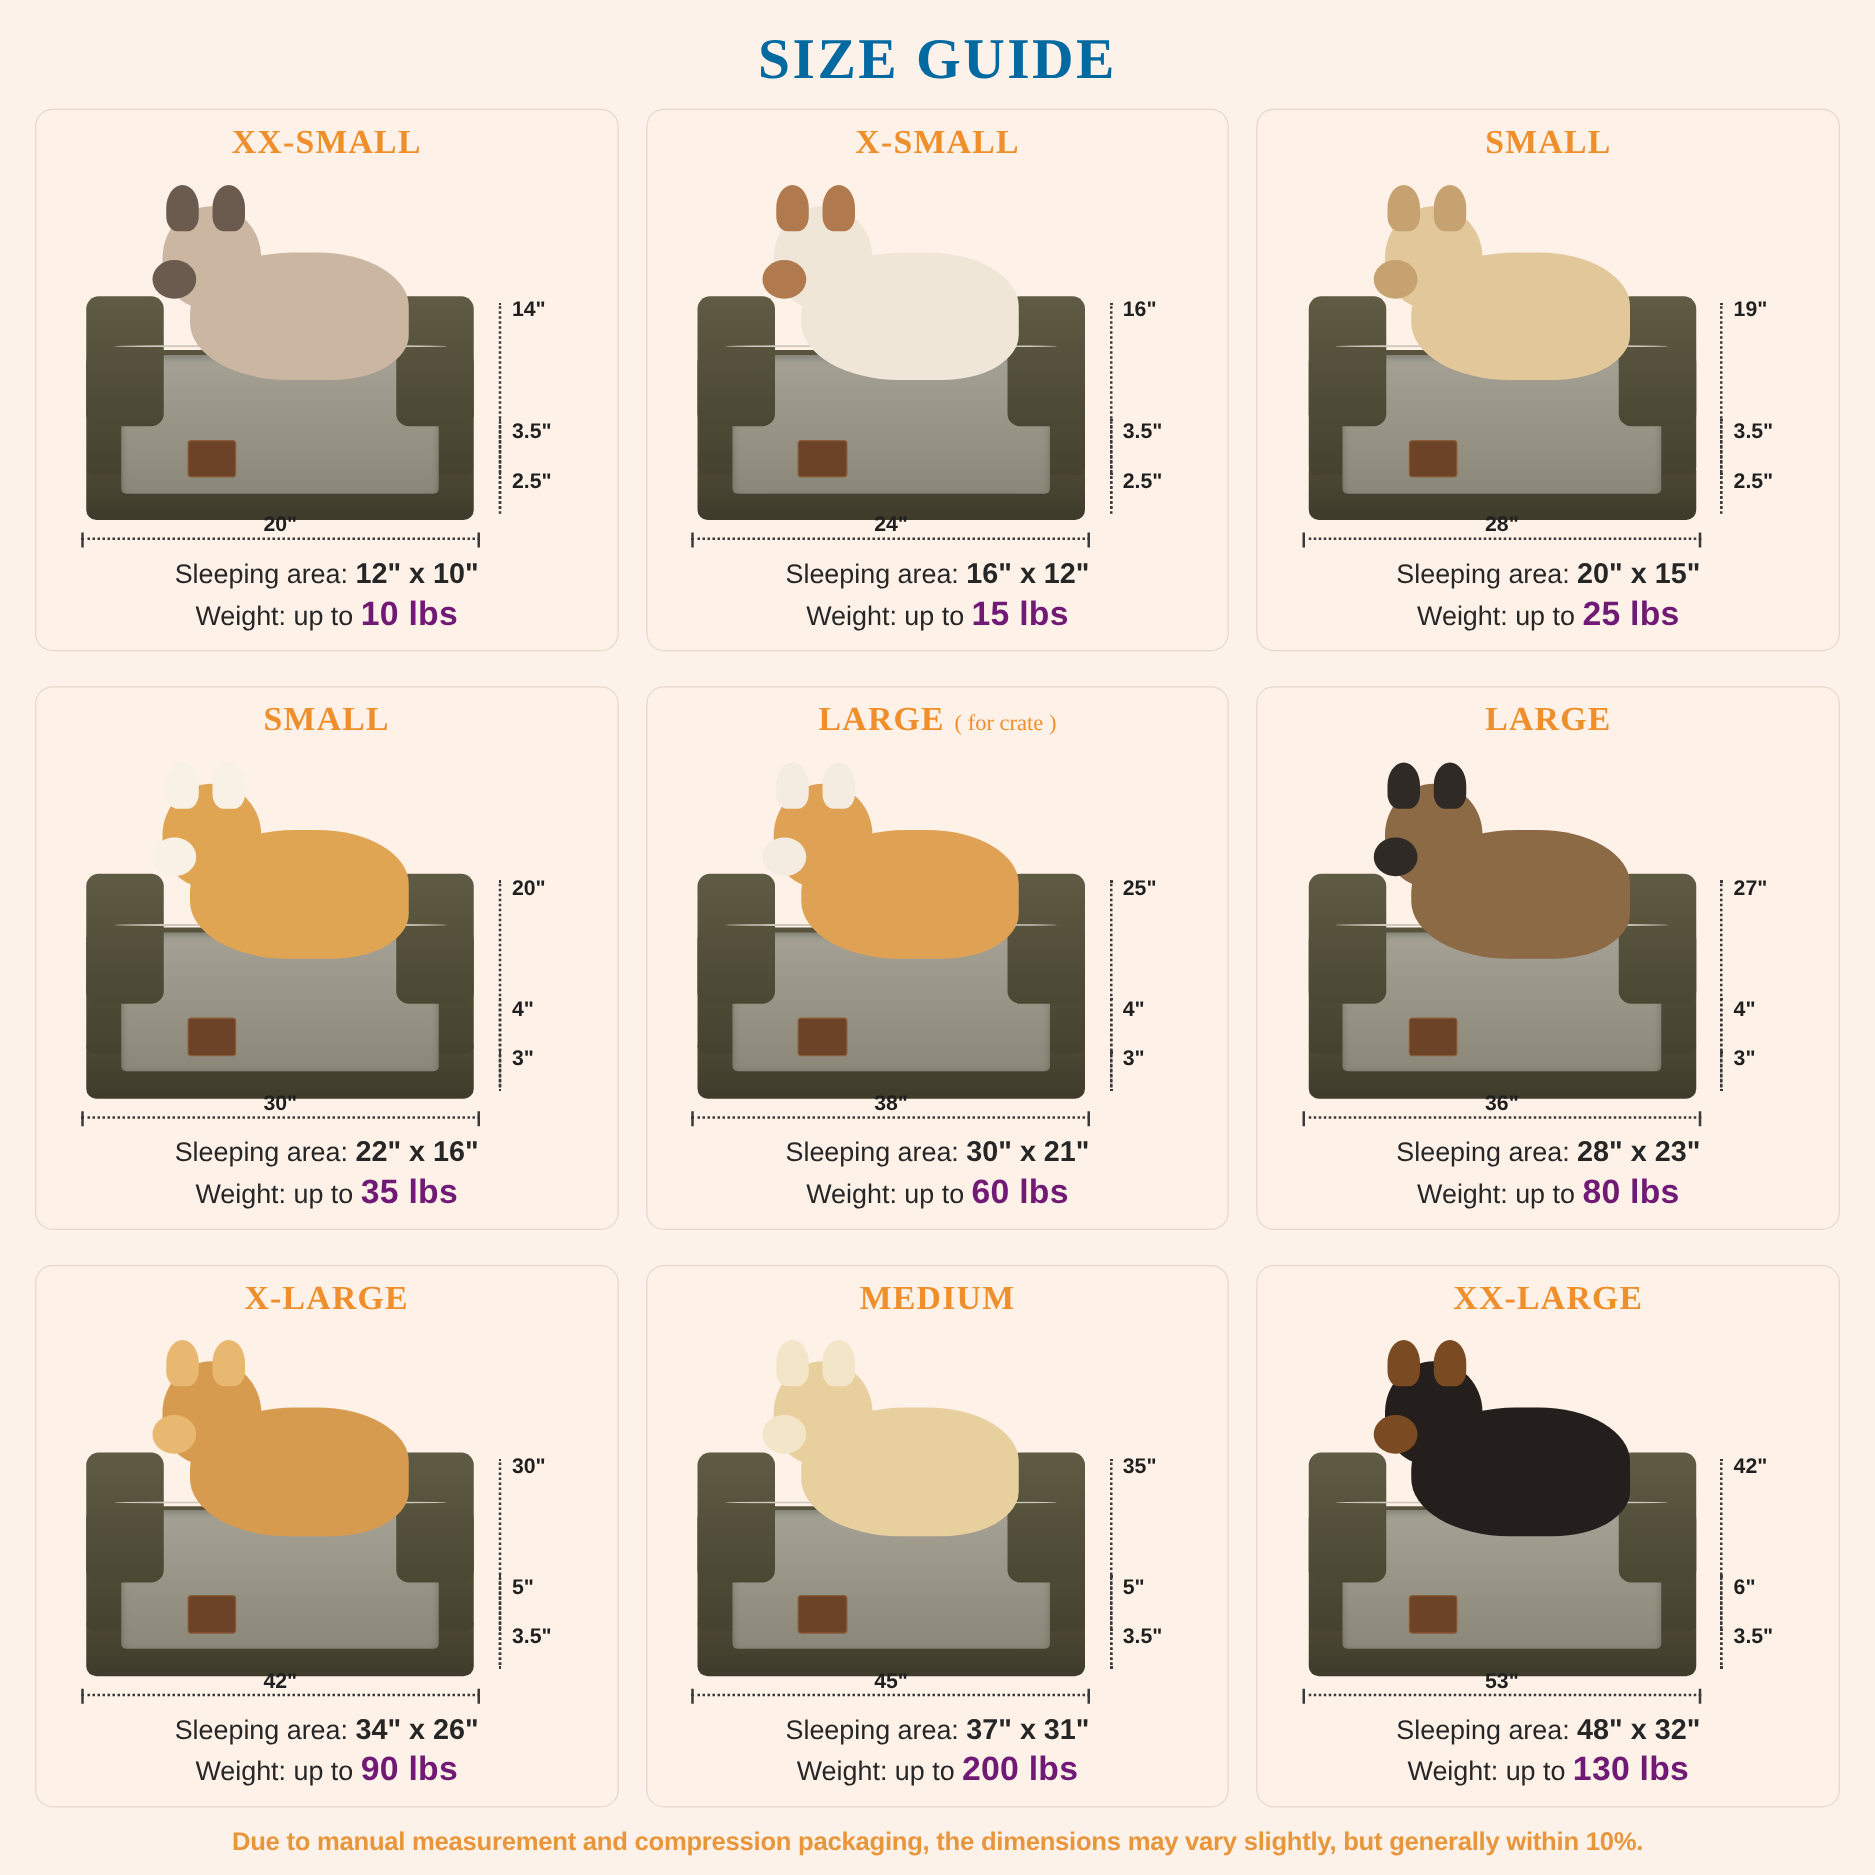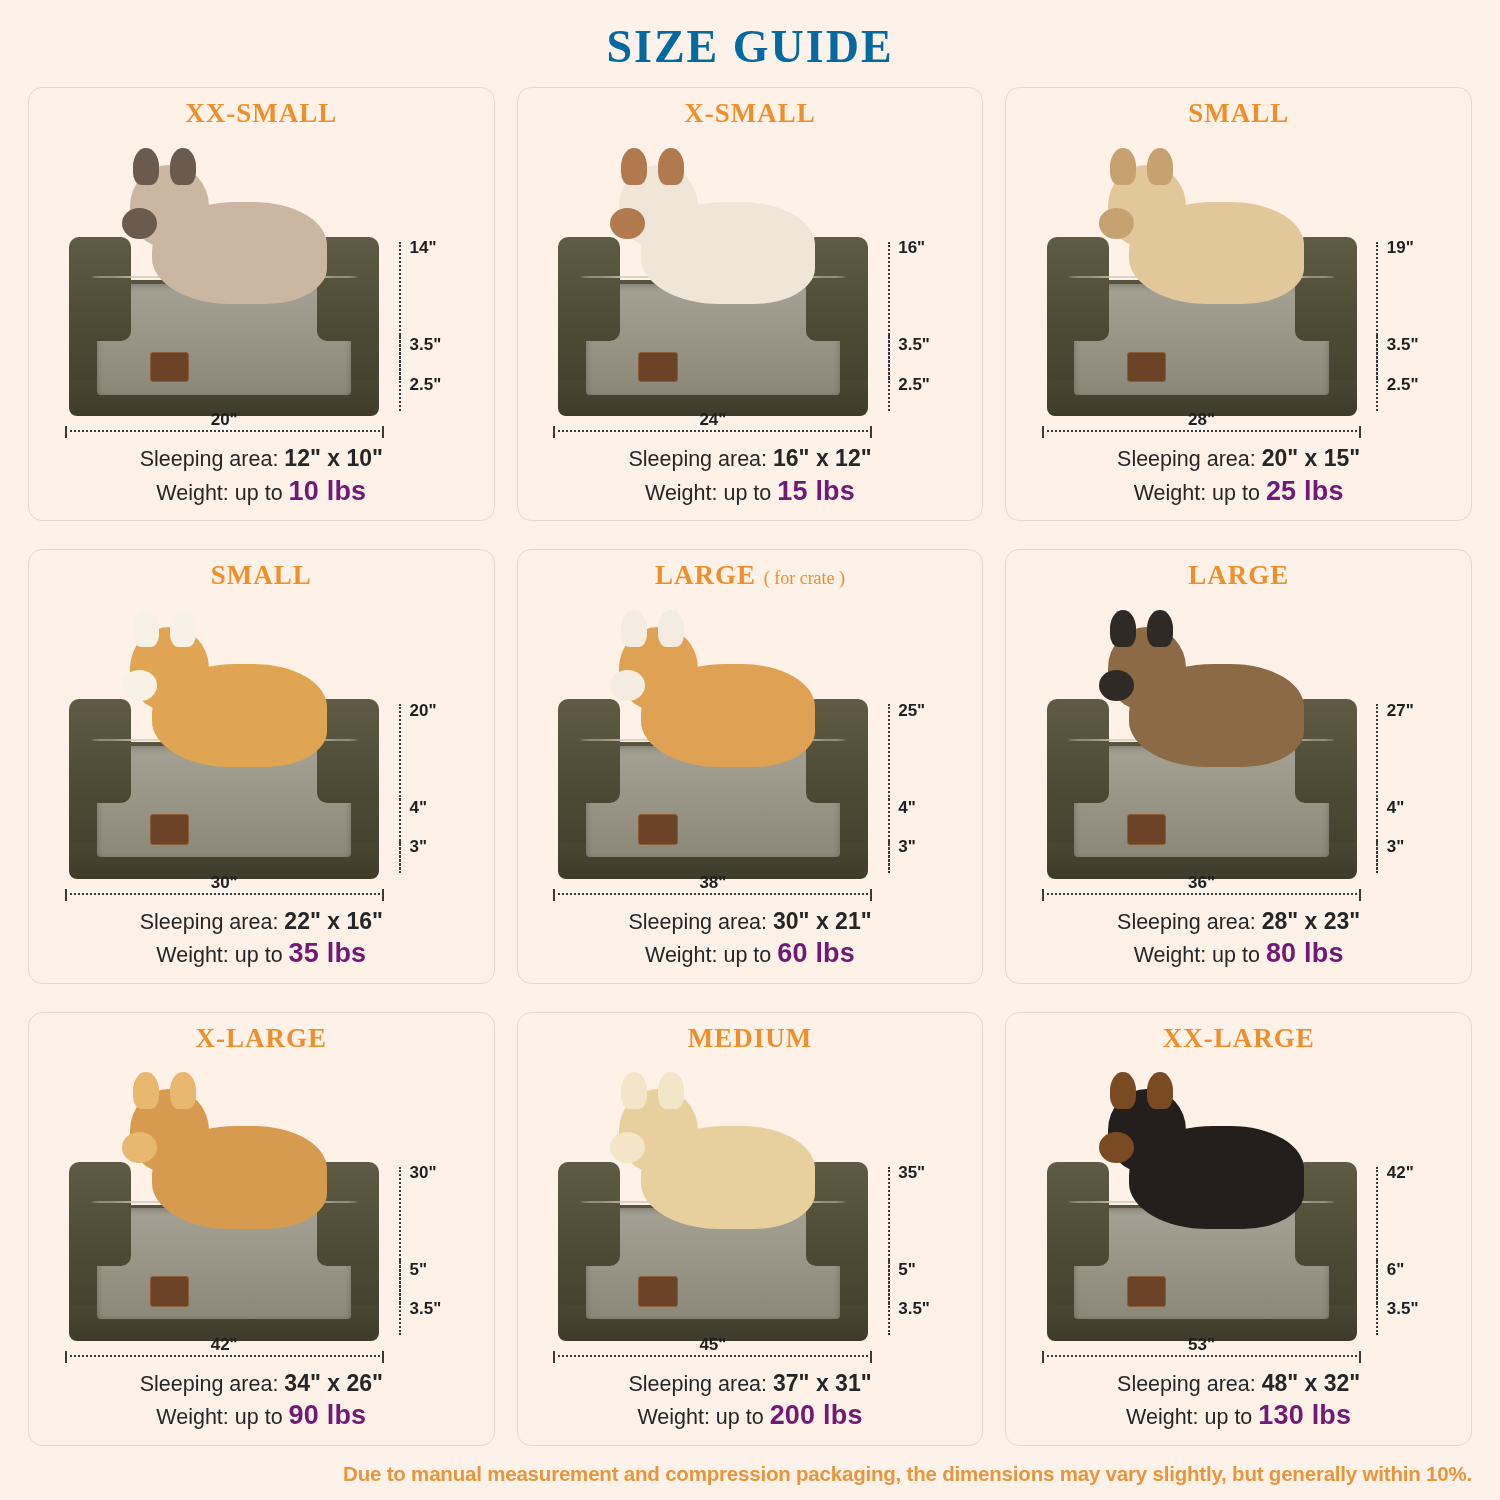--- a/index.html
+++ b/index.html
@@ -244,21 +244,21 @@
     font-weight: bold;
     font-size: 23px;
   }
   .spec-line .w {
     font-weight: bold;
     font-size: 27px;
     color: #701a75;
     letter-spacing: 0.2px;
   }
   .footer {
-    text-align: right;
+    text-align: center;
     font-size: 20.5px;
     font-weight: bold;
     color: #e8963c;
     margin-top: 16px;
     margin-bottom: 4px;
     letter-spacing: -0.2px;
   }
 </style>
 </head>
 <body>

